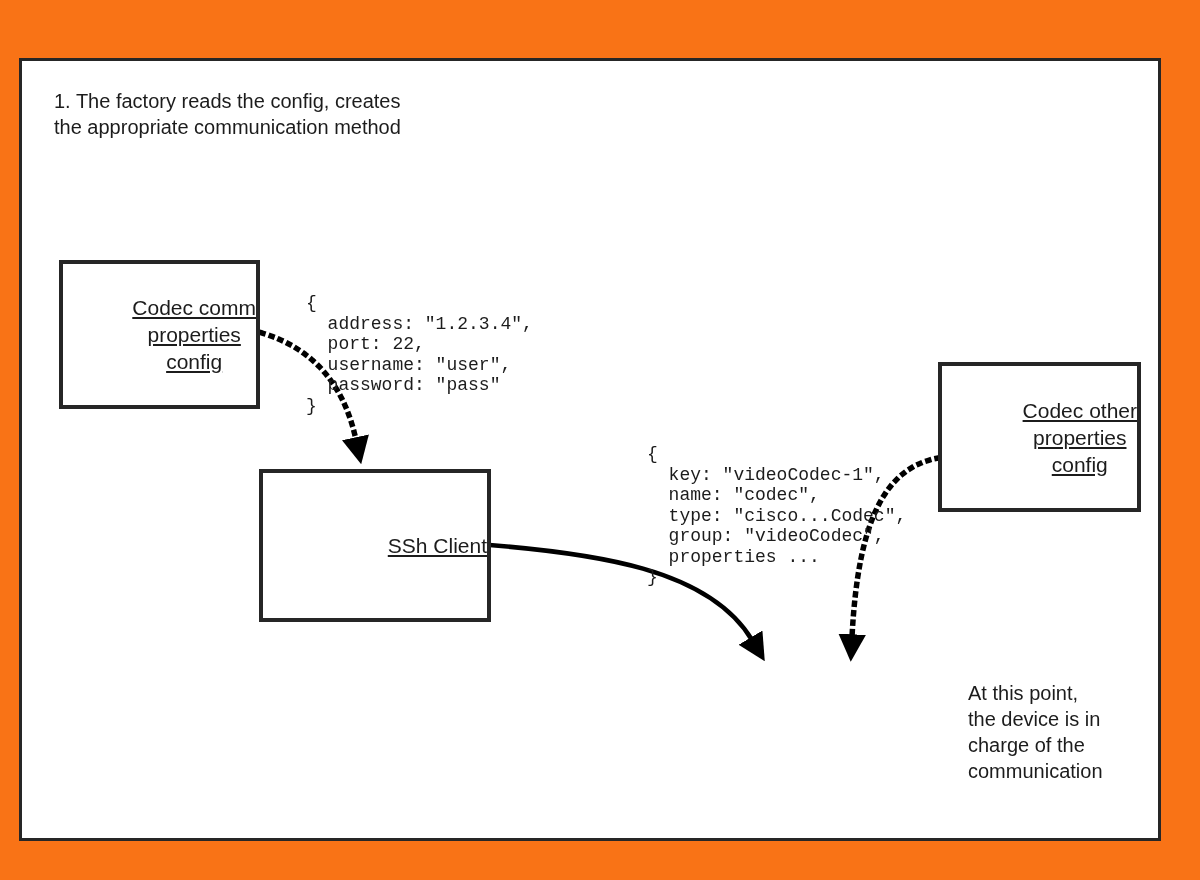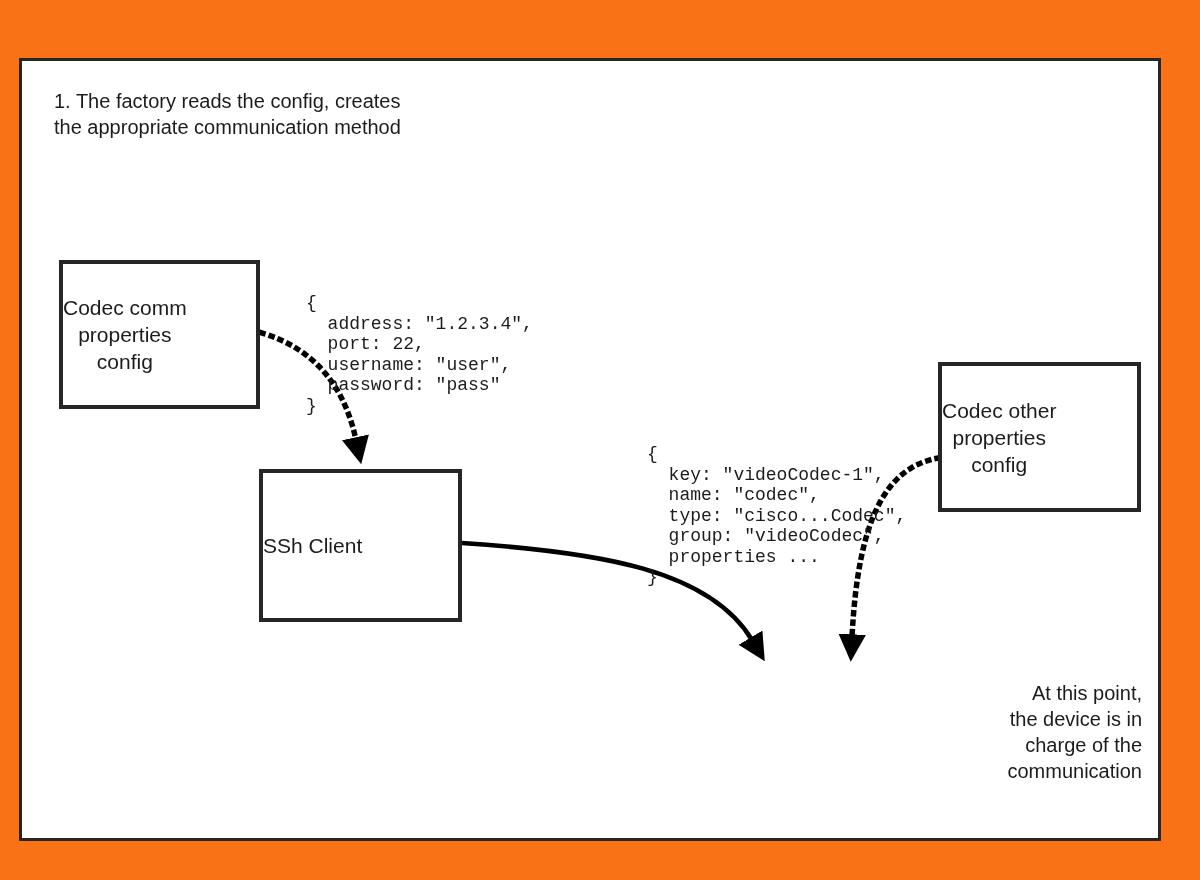--- a/index.html
+++ b/index.html
@@ -46,22 +46,23 @@
     stroke-dasharray: 1 8.5;
     stroke-linecap: square;
   }
   .dbox {
     position: absolute;
     border: 4px solid #262626;
     box-sizing: border-box;
     background: #ffffff;
     display: flex;
     align-items: center;
-    justify-content: flex-start;
+    justify-content: flex-end;
     text-align: center;
+    text-decoration: underline;
   }
   .box-label {
     font-size: 21px;
     line-height: 27px;
     white-space: pre-line;
   }
   .note {
     position: absolute;
     font-size: 20px;
     line-height: 26px;
@@ -94,32 +95,32 @@
     </defs>
     <path class="arrow dotted" d="M 262 333 Q 338 356 356 440" marker-end="url(#head-dotted)"></path>
     <path class="arrow solid" d="M 462 543 C 600 552 710 570 752 640" marker-end="url(#head-solid)"></path>
     <path class="arrow dotted" d="M 938 458 C 885 468 858 520 852 637" marker-end="url(#head-dotted)"></path>
   </svg>
 
   <div class="note" style="left:54px; top:88px; width:460px;">1. The factory reads the config, creates
 the appropriate communication method</div>
 
 
-  <div class="note" style="left:942px; top:680px; width:200px;text-align:right;">At this point,
+  <div class="note" style="left:968px; top:680px; width:200px;">At this point,
 the device is in
 charge of the
 communication</div>
 
   <div class="dbox" style="left:59px; top:260px; width:201px; height:149px;">
     <span class="box-label">Codec comm
 properties
 config</span>
   </div>
 
-  <div class="dbox" style="left:259px; top:469px; width:203px; height:153px;">
+  <div class="dbox" style="left:259px; top:469px; width:232px; height:153px;">
     <span class="box-label">SSh Client</span>
   </div>
 
   <div class="dbox" style="left:938px; top:362px; width:203px; height:150px;">
     <span class="box-label">Codec other
 properties
 config</span>
   </div>
 
 

